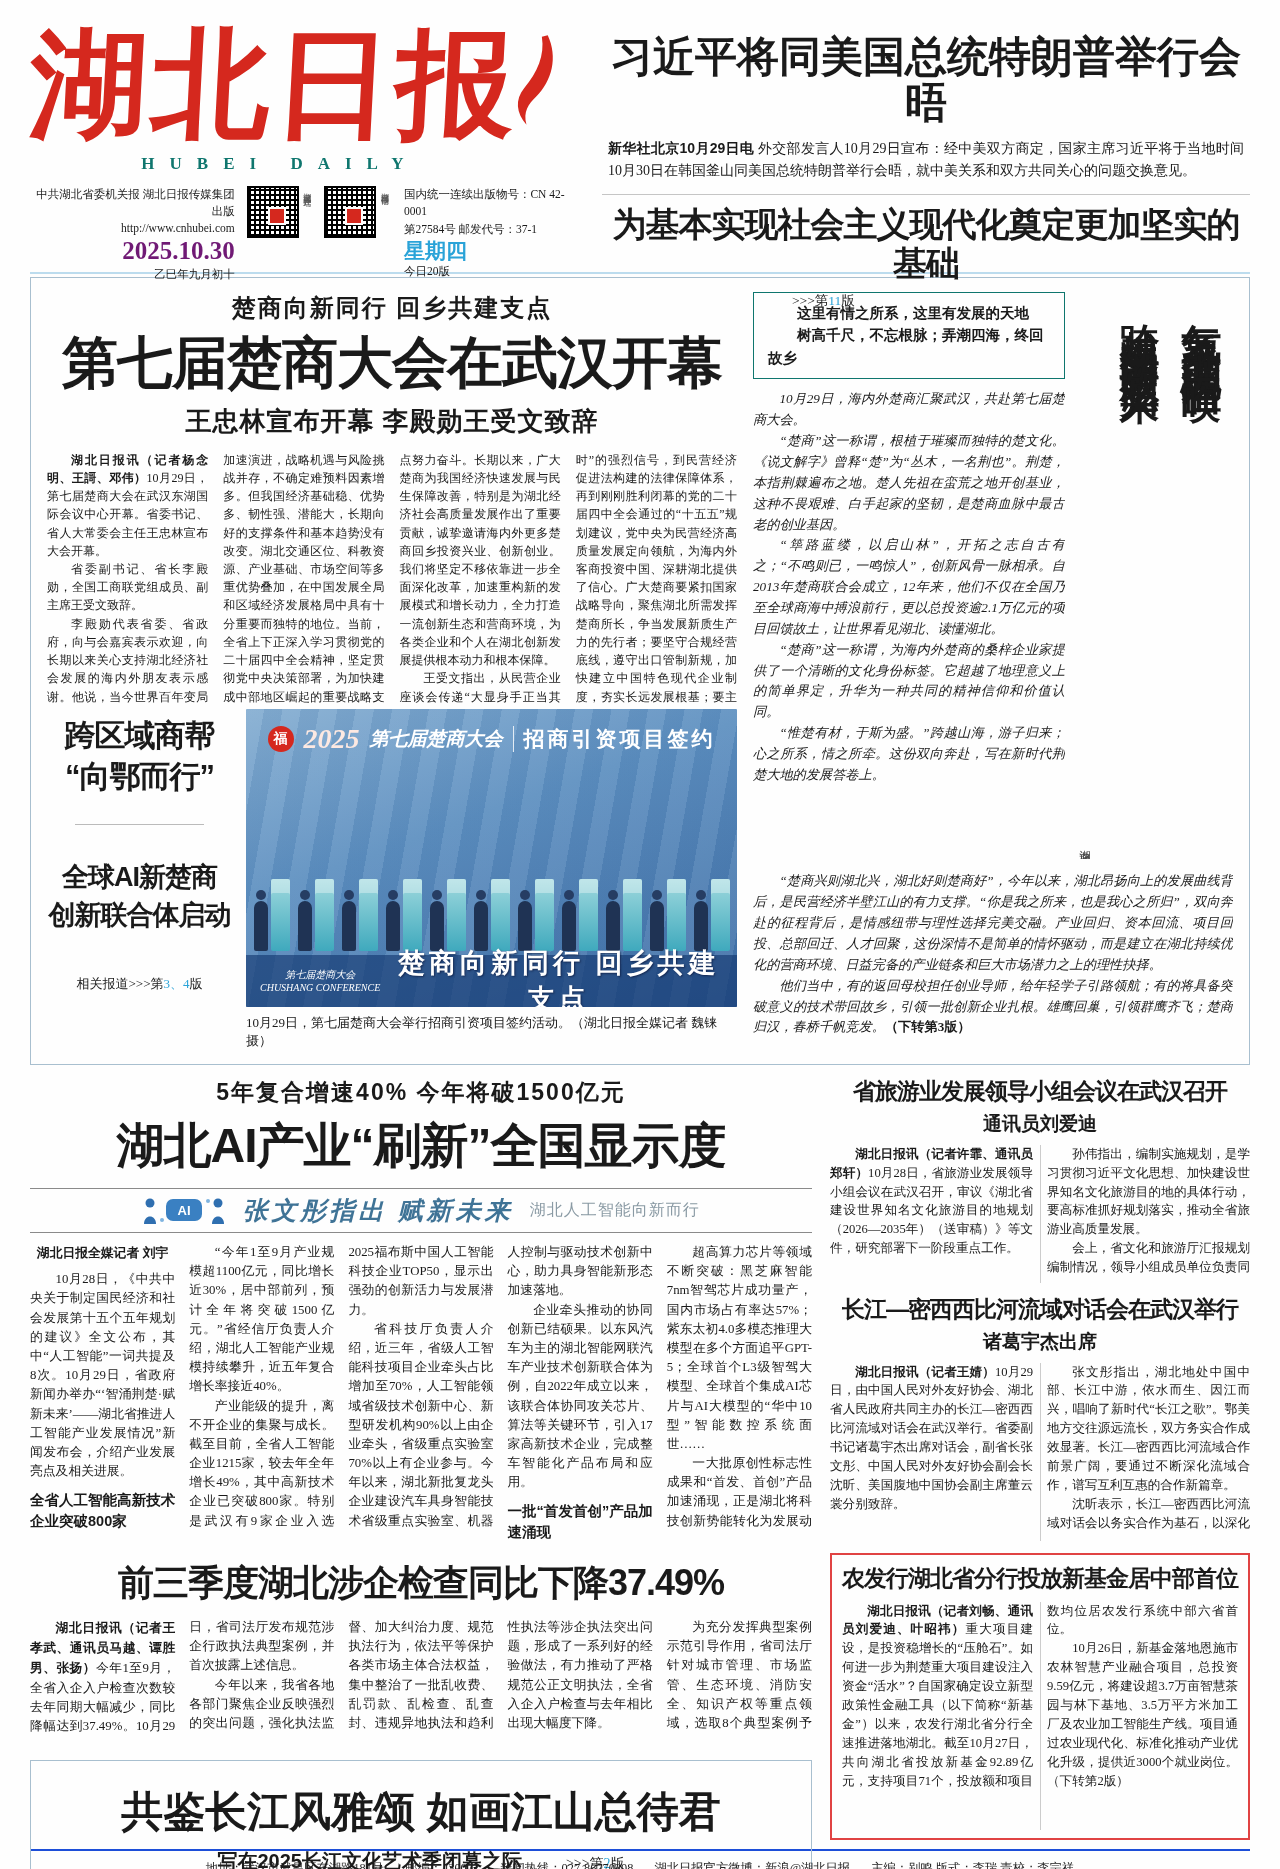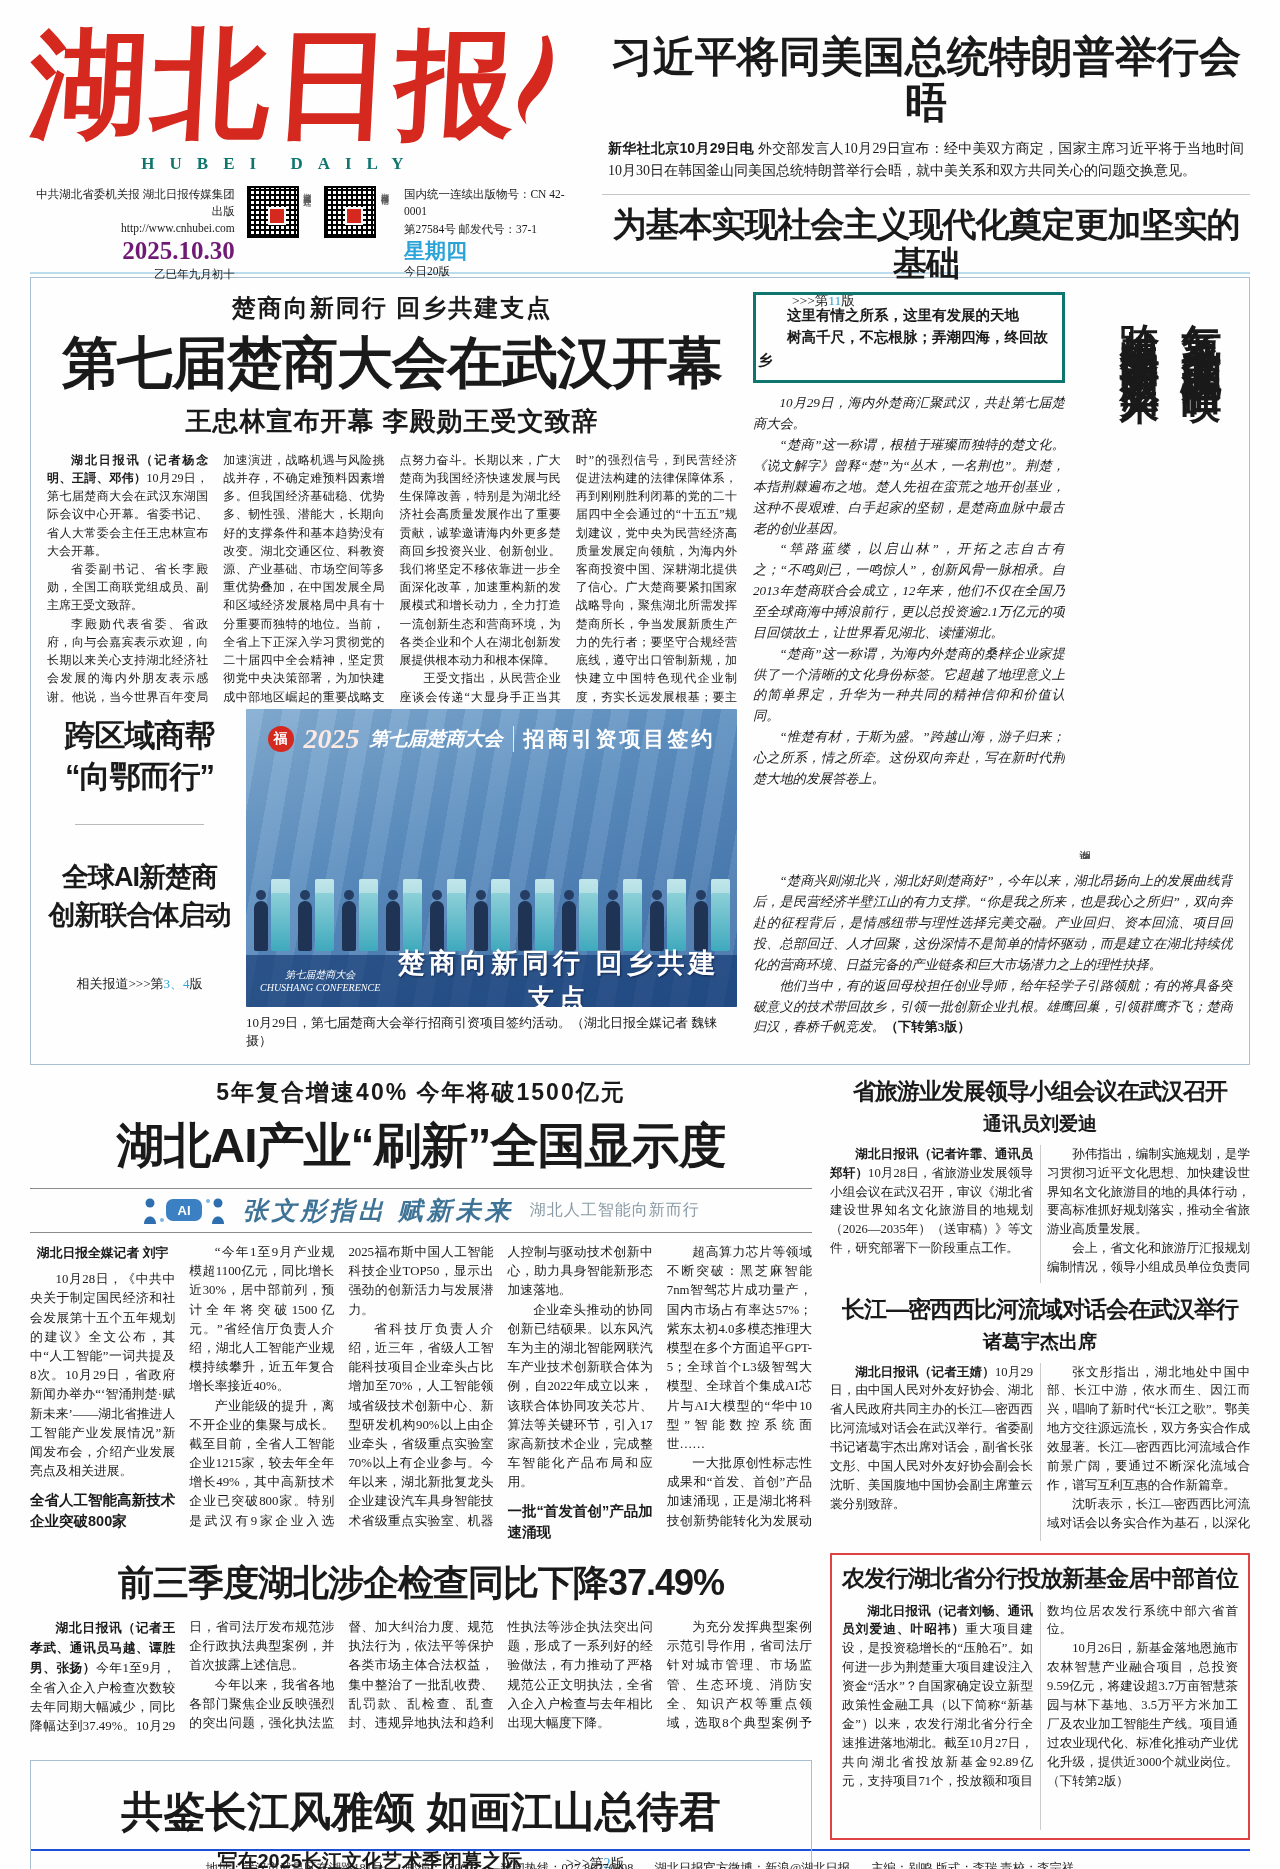--- a/index.html
+++ b/index.html
@@ -69,21 +69,21 @@
   .person::before { content:""; position:absolute; top:-11px; left:2px; width:10px; height:10px; border-radius:50%; background:#263d63; }
   .podium { display:block; width:19px; height:72px; background:linear-gradient(#9fd9de,#3fa9bd); border-radius:2px; box-shadow:inset 0 14px 0 rgba(255,255,255,.35); }
   .photo-banner { position:absolute; bottom:0; left:0; right:0; height:52px; background:rgba(18,54,110,.62); display:flex; align-items:center; padding:0 14px; gap:14px; color:#fff; }
   .pb-logo { font-size:10px; line-height:1.3; font-style:italic; white-space:nowrap; text-align:center; }
   .pb-main { flex:1; text-align:center; font-family:"Liberation Sans", sans-serif; font-weight:900; font-size:27px; letter-spacing:4px; text-shadow:1px 1px 2px rgba(0,0,30,.5); }
   .caption { font-size:13px; margin-top:7px; line-height:1.4; }
 
   .story-right { flex:1; display:flex; flex-direction:column; }
   .comm-top { display:flex; gap:10px; height:572px; overflow:hidden; }
   .comm-text { flex:1; overflow:hidden; }
-  .quote-box { border:3px solid #0f766e; padding:9px 2px; font-weight:bold; font-size:14.5px; line-height:1.55; margin-bottom:10px; }
+  .quote-box { border:1px solid #0f766e; padding:9px 14px; font-weight:bold; font-size:14.5px; line-height:1.55; margin-bottom:10px; }
   .quote-box p { text-indent:2em; }
   .comm-text .cp, .comm-bottom .cp { font-style:italic; font-size:13.2px; line-height:1.58; text-align:justify; text-indent:2em; }
   .vert-wrap { width:158px; flex:none; position:relative; }
   .vert-title { writing-mode:vertical-rl; font-family:"Liberation Sans", sans-serif; font-weight:900; font-size:40px; line-height:1.55; letter-spacing:6px; height:100%; margin-left:auto; }
   .vert-byline { position:absolute; left:2px; bottom:4px; writing-mode:vertical-rl; font-size:11.5px; color:#444; letter-spacing:2px; }
   .comm-bottom { margin-top:12px; height:180px; overflow:hidden; }
   .comm-jump { font-weight:bold; font-style:normal; }
 
   
   .middle { display:flex; gap:18px; margin:12px 30px 0 30px; height:752px; }

